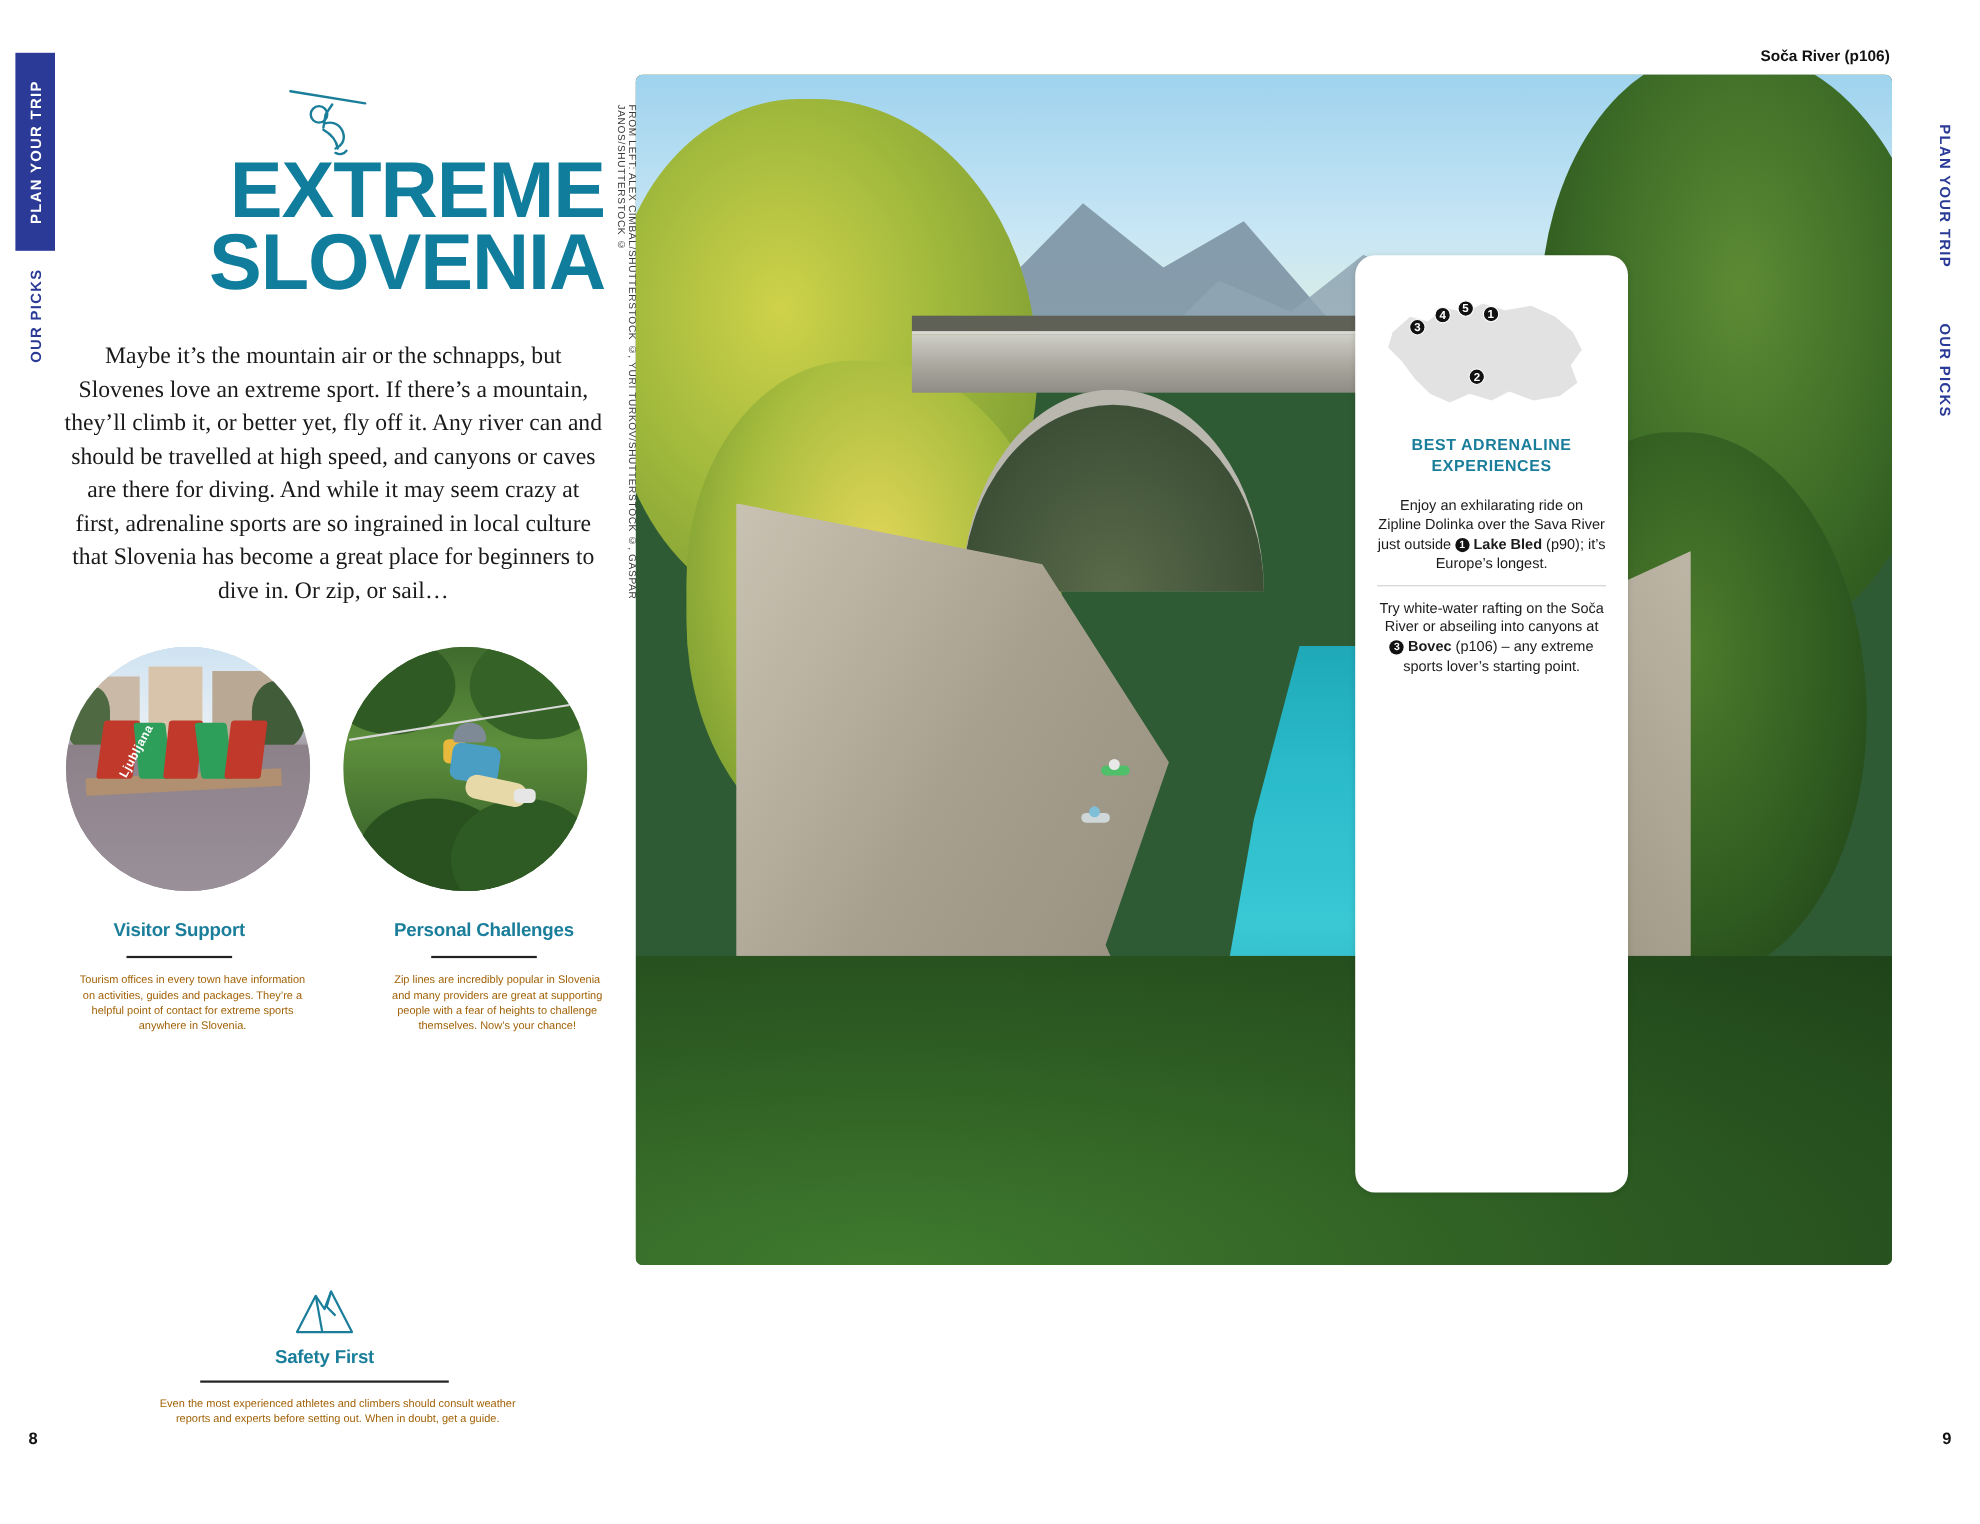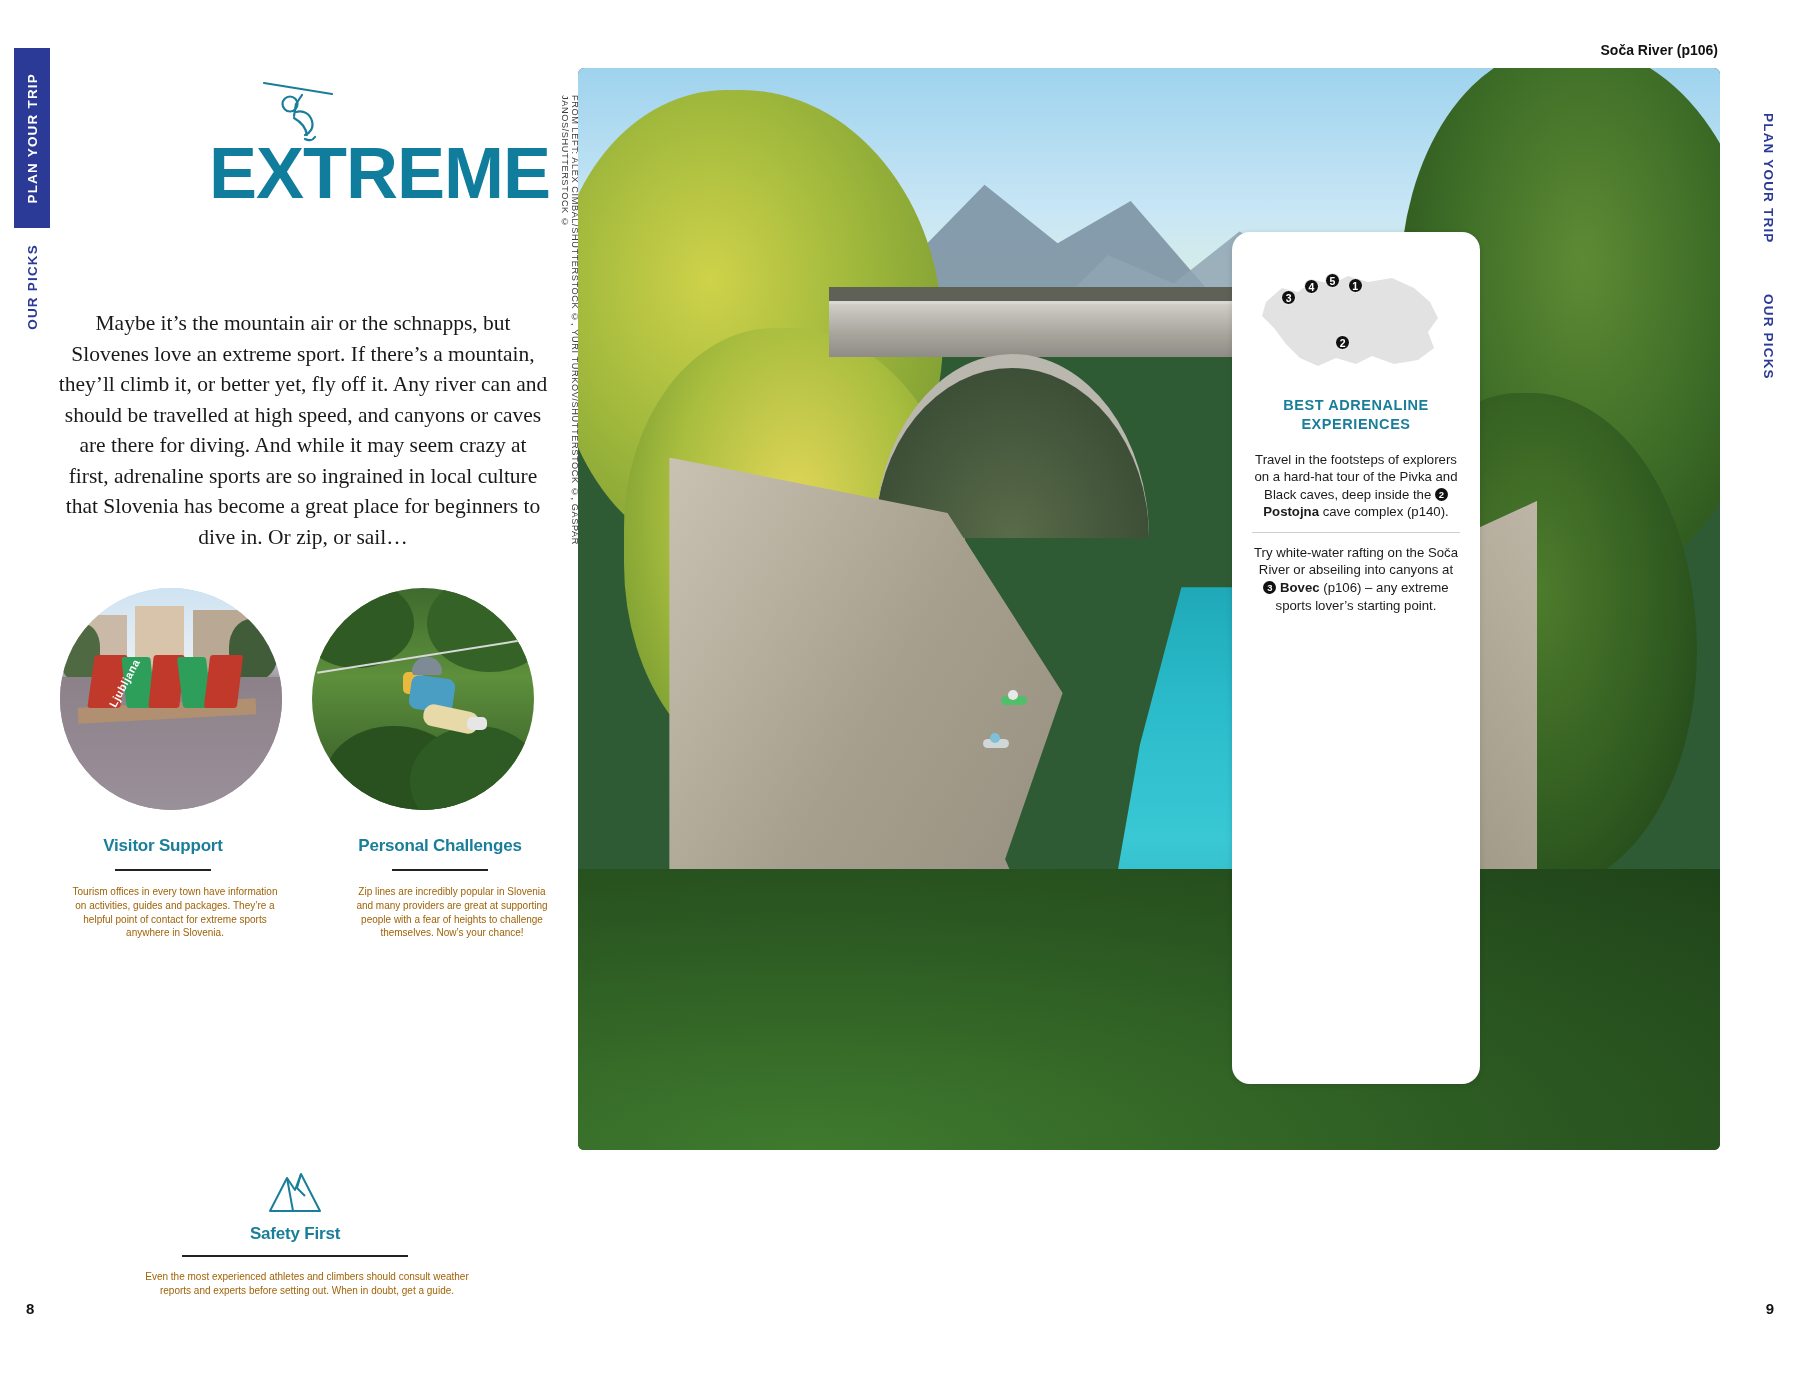--- a/index.html
+++ b/index.html
@@ -253,20 +253,21 @@
         <circle cx="28" cy="26" r="7.5"></circle>
         <path d="M40 17 l-6 9 l-2 12"></path>
         <path d="M34 34 c8 -2 14 2 16 9 c2 7 -2 12 -7 14"></path>
         <path d="M32 40 c7 4 12 10 13 17"></path>
         <path d="M43 61 c4 2 8 1 10 -2"></path>
       </g>
     </svg>
 
     <div class="title">
       <span>EXTREME</span>
+      <span class="l2">SLOVENIA</span>
     </div>
 
     <p class="intro">Maybe it’s the mountain air or the schnapps, but Slovenes love an extreme sport. If there’s a mountain, they’ll climb it, or better yet, fly off it. Any river can and should be travelled at high speed, and canyons or caves are there for diving. And while it may seem crazy at first, adrenaline sports are so ingrained in local culture that Slovenia has become a great place for beginners to dive in. Or zip, or sail…</p>
 
     <div class="circles">
       <div class="circ a">
         <div class="ph-lj">
           <div class="sky"></div>
           <div class="bldg1"></div>
             <div class="bldg2"></div>
@@ -385,24 +386,24 @@
       <div class="map-pin" style="left:35%;top:12%;">5</div>
       <div class="map-pin" style="left:46%;top:16%;">1</div>
       <div class="map-pin" style="left:40%;top:62%;">2</div>
     </div>
 
     <div class="card-h">
       <span>BEST ADRENALINE</span><br>
       <span>EXPERIENCES</span>
     </div>
 
-
     <div class="card-item">
-      <span>Travel in the footsteps of explorers on a hard-hat tour of the Pivka and Black caves, deep inside the </span><span class="num">2</span> <b>Postojna</b><span> cave complex (p140).</span>
-    </div>
+      <span>Enjoy an exhilarating ride on Zipline Dolinka over the Sava River just outside </span><span class="num">1</span> <b>Lake Bled</b><span> (p90); it’s Europe’s longest.</span>
+    </div>
+
 
     <div class="card-item">
       <span>Try white-water rafting on the Soča River or abseiling into canyons at </span><span class="num">3</span> <b>Bovec</b><span> (p106) – any extreme sports lover’s starting point.</span>
     </div>
 
 
   </div>
 
   <div class="pg-right">9</div>
 </div>

